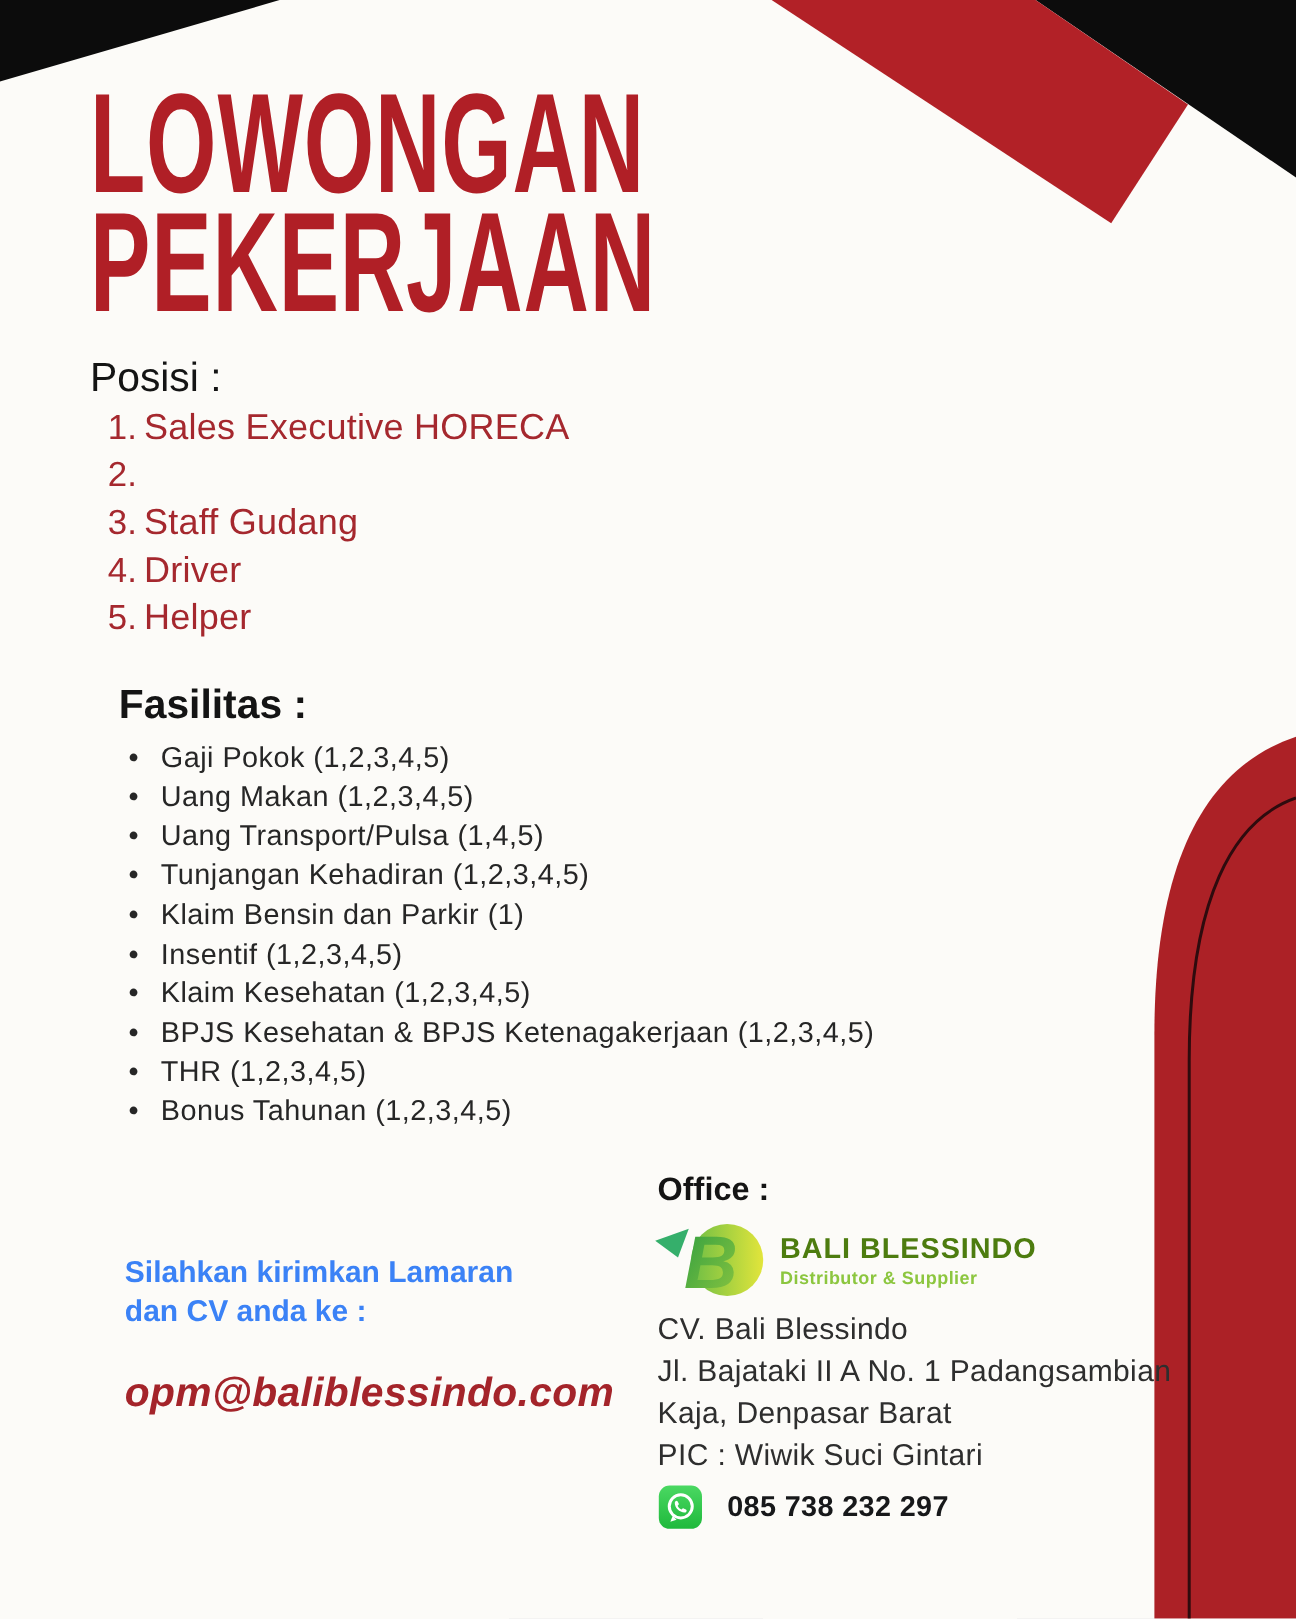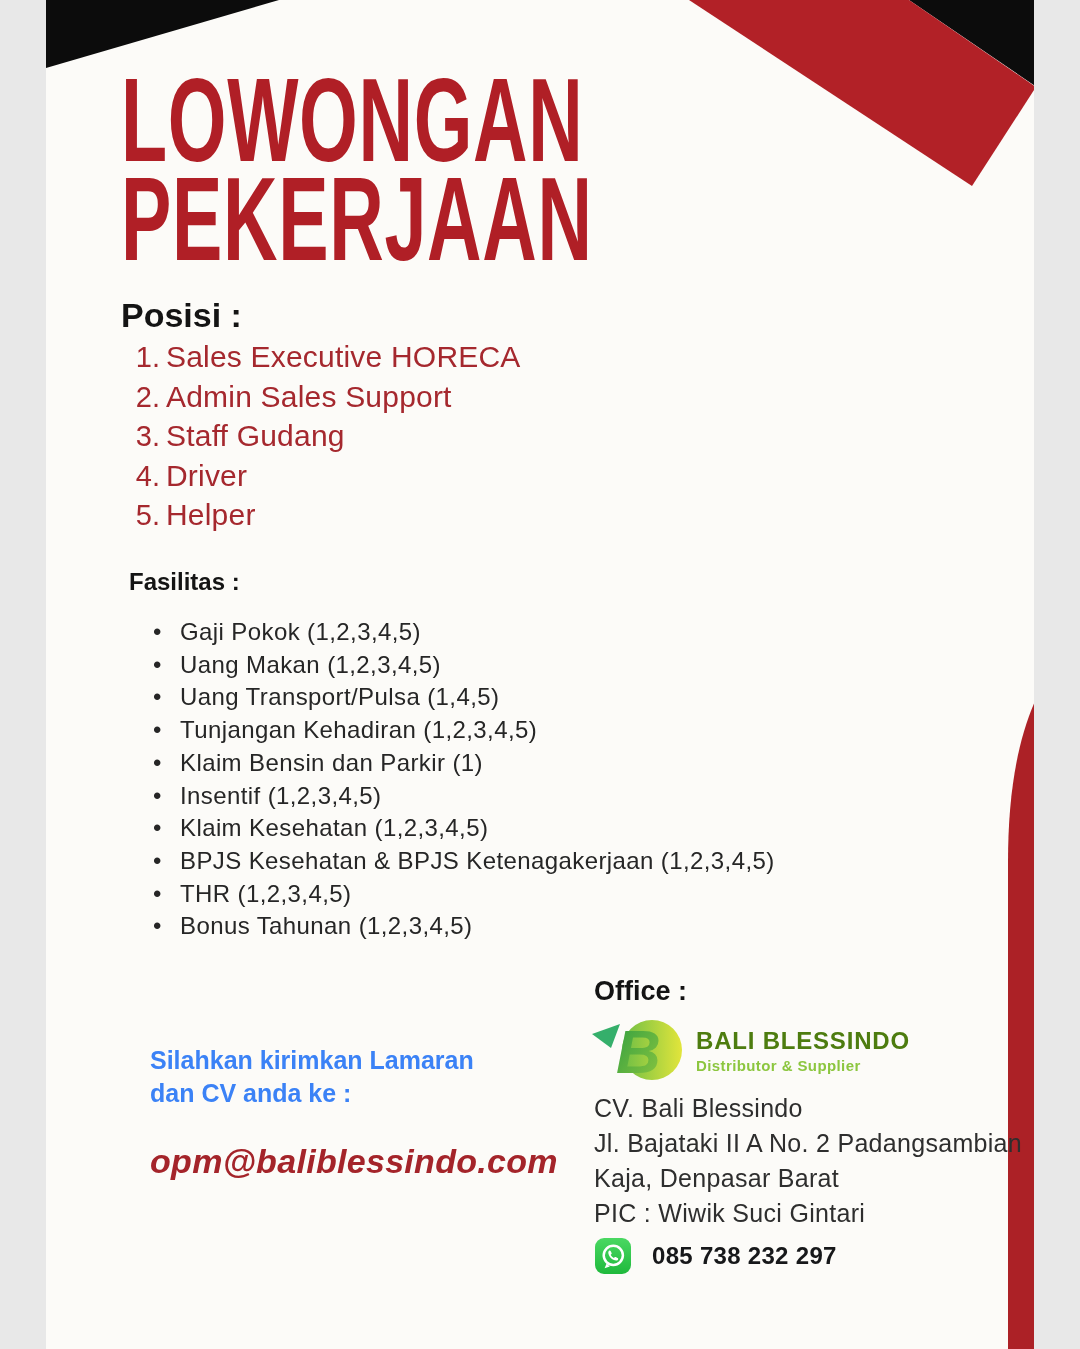--- a/index.html
+++ b/index.html
@@ -1,50 +1,50 @@
 <!DOCTYPE html>
 <html><head>
 <meta charset="utf-8">
 <style>
   html,body { margin:0; padding:0; background:#e8e8e8; }
   .page {
-    position:relative; width:988px; height:1349px; overflow:hidden;
+    position:relative; width:1080px; height:1349px; overflow:hidden;
     background:#FCFBF8; font-family:"Liberation Sans", sans-serif;
     margin:0 auto;
   }
   .deco { position:absolute; left:0; top:0; width:1080px; height:1349px; pointer-events:none; }
 
   
   .title {
     position:absolute; left:75px; top:71px; margin:0;
     font-size:118px; line-height:0.84; font-weight:bold; color:#B01F26;
     transform:scaleX(0.64); transform-origin:left top; white-space:nowrap;
     letter-spacing:1px;
   }
   .title-line { display:block; }
 
   
   .positions-heading {
     position:absolute; left:75px; top:296px; margin:0;
-    font-size:34px; font-weight:bold; color:#141414;
+    font-size:34px; font-weight:normal; color:#141414;
   }
   .positions-list {
     position:absolute; left:78px; top:340px; margin:0; padding:0; list-style:none;
   }
   .positions-list li { display:flex; align-items:baseline; height:39.5px; }
   .pos-num {
     width:36px; text-align:right; margin-right:6px;
     font-size:29px; color:#A5282E; font-weight:normal;
   }
   .pos-label { font-size:30px; font-weight:normal; color:#A5282E; letter-spacing:0.2px; }
 
   
   .facilities-heading {
-    position:absolute; left:83px; top:568px; margin:0;
-    font-size:24px; font-weight:bold; color:#141414;
+    position:absolute; left:99px; top:568px; margin:0;
+    font-size:34px; font-weight:bold; color:#141414;
   }
   .facilities-list {
     position:absolute; left:134px; top:616px; margin:0; padding:0; list-style:none;
   }
   .facilities-list li {
     position:relative; font-size:24px; line-height:32.7px; color:#262626; letter-spacing:0.4px;
   }
   .facilities-list li::before {
     content:"•"; position:absolute; left:-27px; top:0; color:#262626; font-size:24px;
   }
@@ -88,21 +88,20 @@
   </h1>
 
   <h2 class="positions-heading">Posisi :</h2>
   <ol class="positions-list">
     <li>
       <span class="pos-num">1.</span>
       <span class="pos-label">Sales Executive HORECA</span>
     </li>
     <li>
       <span class="pos-num">2.</span>
-      <span class="pos-label">Admin Sales Support</span>
     </li>
     <li>
       <span class="pos-num">3.</span>
       <span class="pos-label">Staff Gudang</span>
     </li>
     <li>
       <span class="pos-num">4.</span>
       <span class="pos-label">Driver</span>
     </li>
     <li>
@@ -150,21 +149,21 @@
         <polygon points="2,17 30,7 21,31" fill="#35AF6B"></polygon>
         <text x="26" y="56" font-size="62" font-weight="bold" font-style="italic" font-family="Liberation Sans, sans-serif" fill="url(#lgB)">B</text>
       </svg>
       <div class="logo-text">
         <div class="logo-brand">BALI BLESSINDO</div>
         <div class="logo-tagline">Distributor &amp; Supplier</div>
       </div>
     </div>
 
     <div class="office-line">CV. Bali Blessindo</div>
-    <div class="office-line">Jl. Bajataki II A No. 2 Padangsambian</div>
+    <div class="office-line">Jl. Bajataki II A No. 1 Padangsambian</div>
     <div class="office-line">Kaja, Denpasar Barat</div>
     <div class="office-line">PIC : Wiwik Suci Gintari</div>
 
     <div class="phone-row">
       <svg width="38" height="38" viewBox="0 0 38 38" aria-hidden="true">
         <defs>
           <linearGradient id="lgWa" x1="0" y1="0" x2="0" y2="1">
             <stop offset="0" stop-color="#4AD862"></stop>
             <stop offset="1" stop-color="#1FB93C"></stop>
           </linearGradient>

